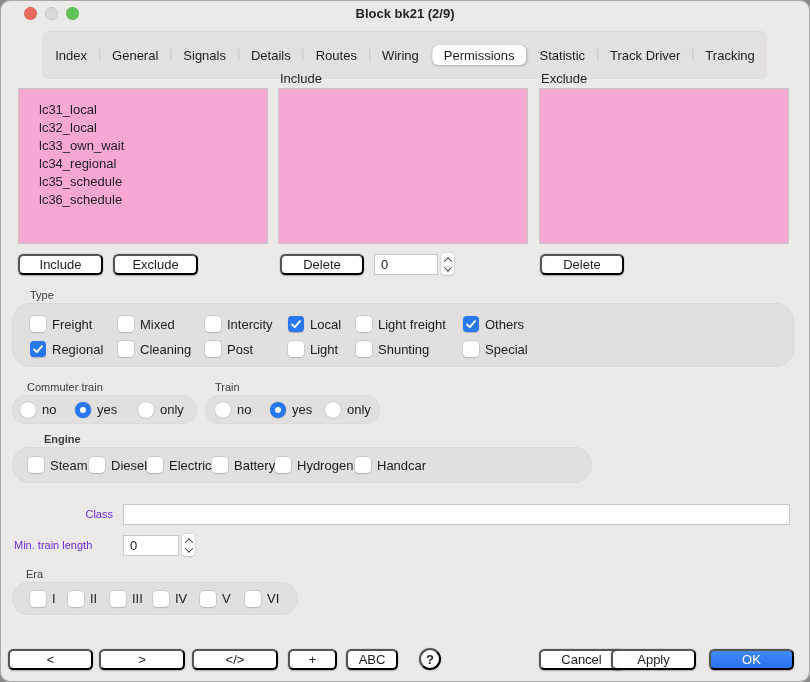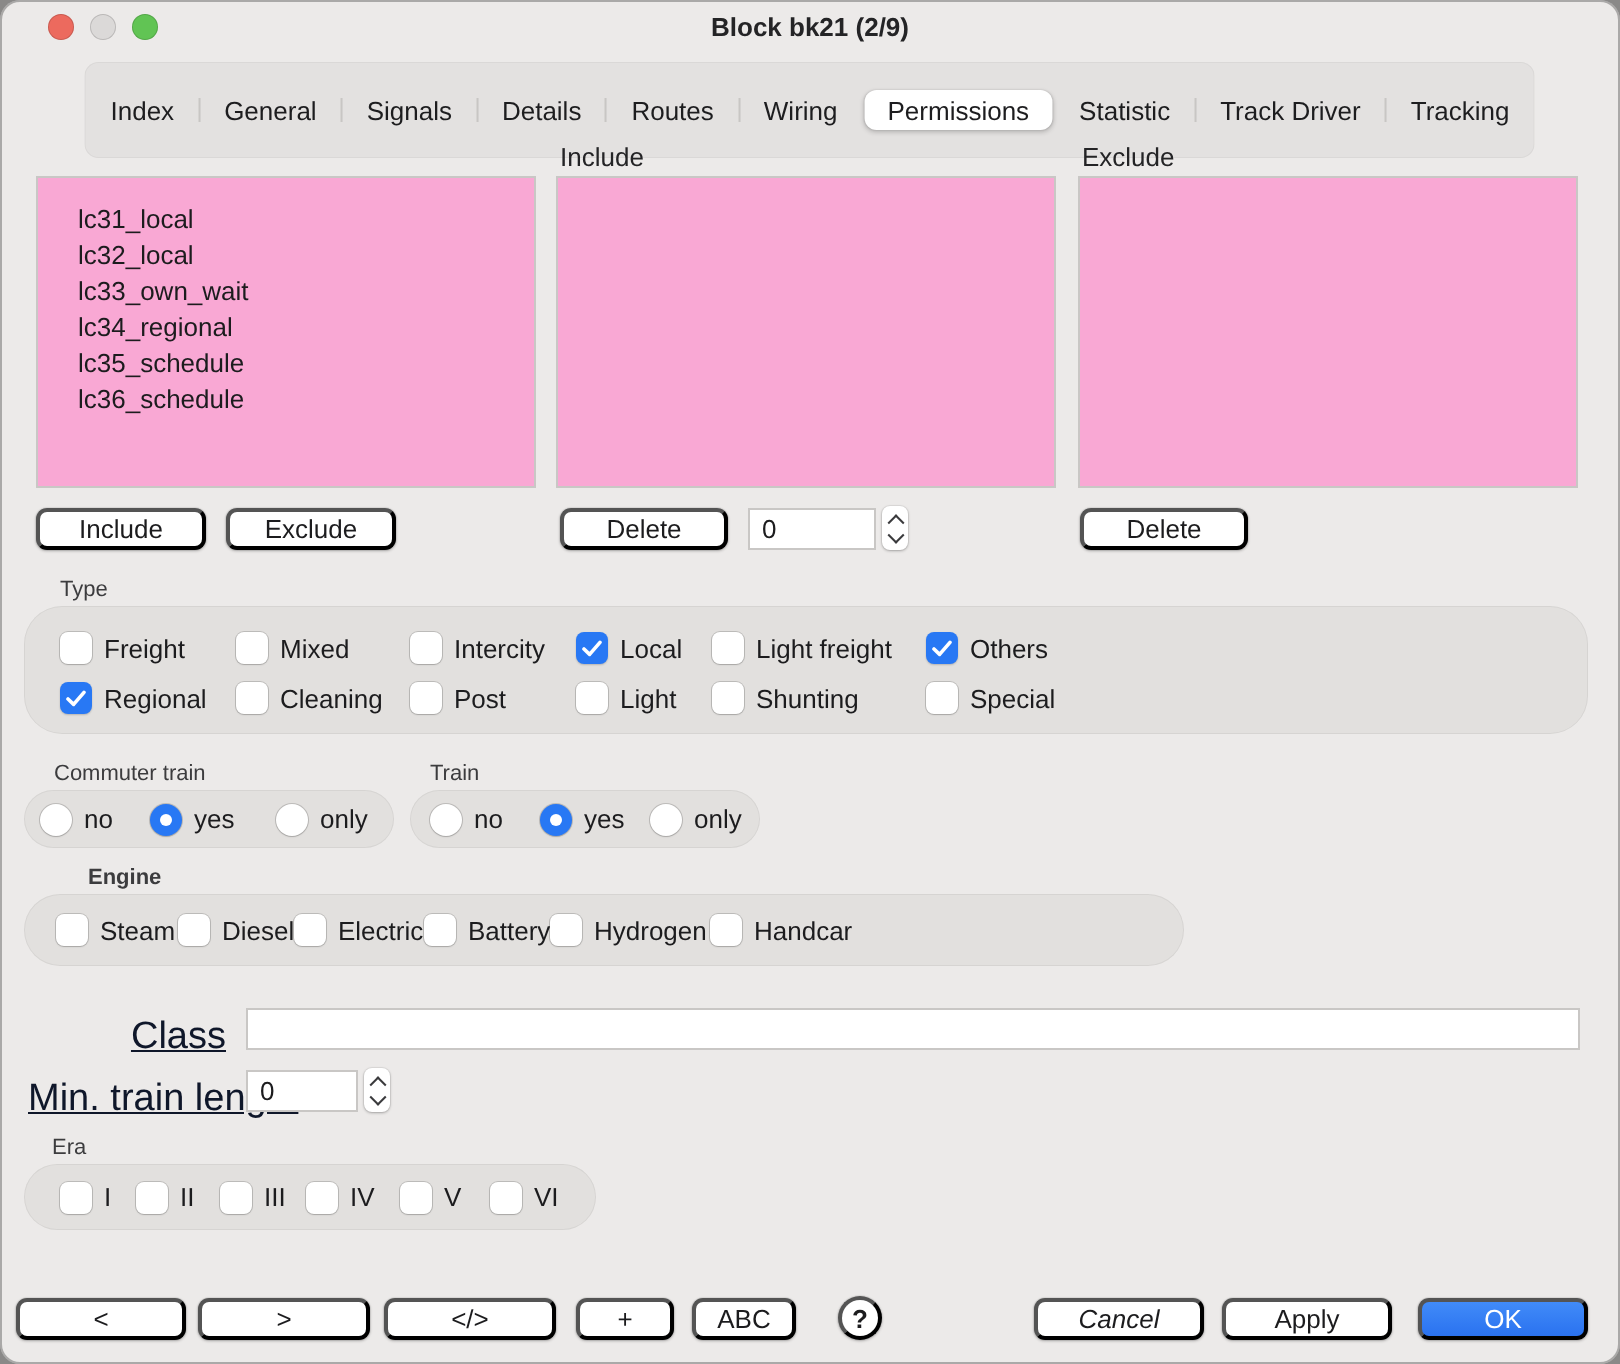--- a/index.html
+++ b/index.html
@@ -51,21 +51,21 @@
   .ind.sel{background:#2878f4;}
   .ind.sel::after{content:'';position:absolute;left:5px;top:5px;width:6px;height:6px;border-radius:50%;background:#fff;}
   
   .type-rows{padding-top:10px;display:flex;flex-direction:column;gap:3px;}
   .row-grid{display:grid;align-items:center;height:22px;}
   .type-row{grid-template-columns:88px 87px 83px 68px 107px auto;padding-left:18px;}
   .engine-row{grid-template-columns:61px 58px 65px 63px 80px 68px auto;padding-left:16px;height:100%;}
   .era-row{grid-template-columns:38px 42px 43px 47px 45px auto;padding-left:18px;height:100%;}
   .commuter-row{grid-template-columns:55px 63px auto;padding-left:8px;height:100%;}
   .train-row{grid-template-columns:55px 55px auto;padding-left:10px;height:100%;}
-  .form-label{position:absolute;font-size:19px;color:#0f172a;text-decoration:underline;}
+  .form-label{position:absolute;font-size:11px;color:#6d28d9;}
 </style>
 </head>
 <body>
 
 <div class="window">
 
   <div class="titlebar">
     <span class="tl red"></span>
     <span class="tl gray"></span>
     <span class="tl green"></span>
@@ -292,17 +292,17 @@
         </label>
       </div>
   </div>
 
   <button class="btn" style="left:8px;top:649px;width:85px;">&lt;</button>
   <button class="btn" style="left:99px;top:649px;width:86px;">&gt;</button>
   <button class="btn" style="left:192px;top:649px;width:86px;">&lt;/&gt;</button>
   <button class="btn" style="left:288px;top:649px;width:49px;">+</button>
   <button class="btn" style="left:346px;top:649px;width:52px;">ABC</button>
   <button class="btn round" style="left:419px;top:648px;">?</button>
-  <button class="btn" style="left:517px;top:649px;width:85px;font-style:italic;">Cancel</button>
+  <button class="btn" style="left:539px;top:649px;width:85px;">Cancel</button>
   <button class="btn" style="left:611px;top:649px;width:85px;">Apply</button>
   <button class="btn primary" style="left:709px;top:649px;width:85px;">OK</button>
 
 </div>
 
 </body></html>

